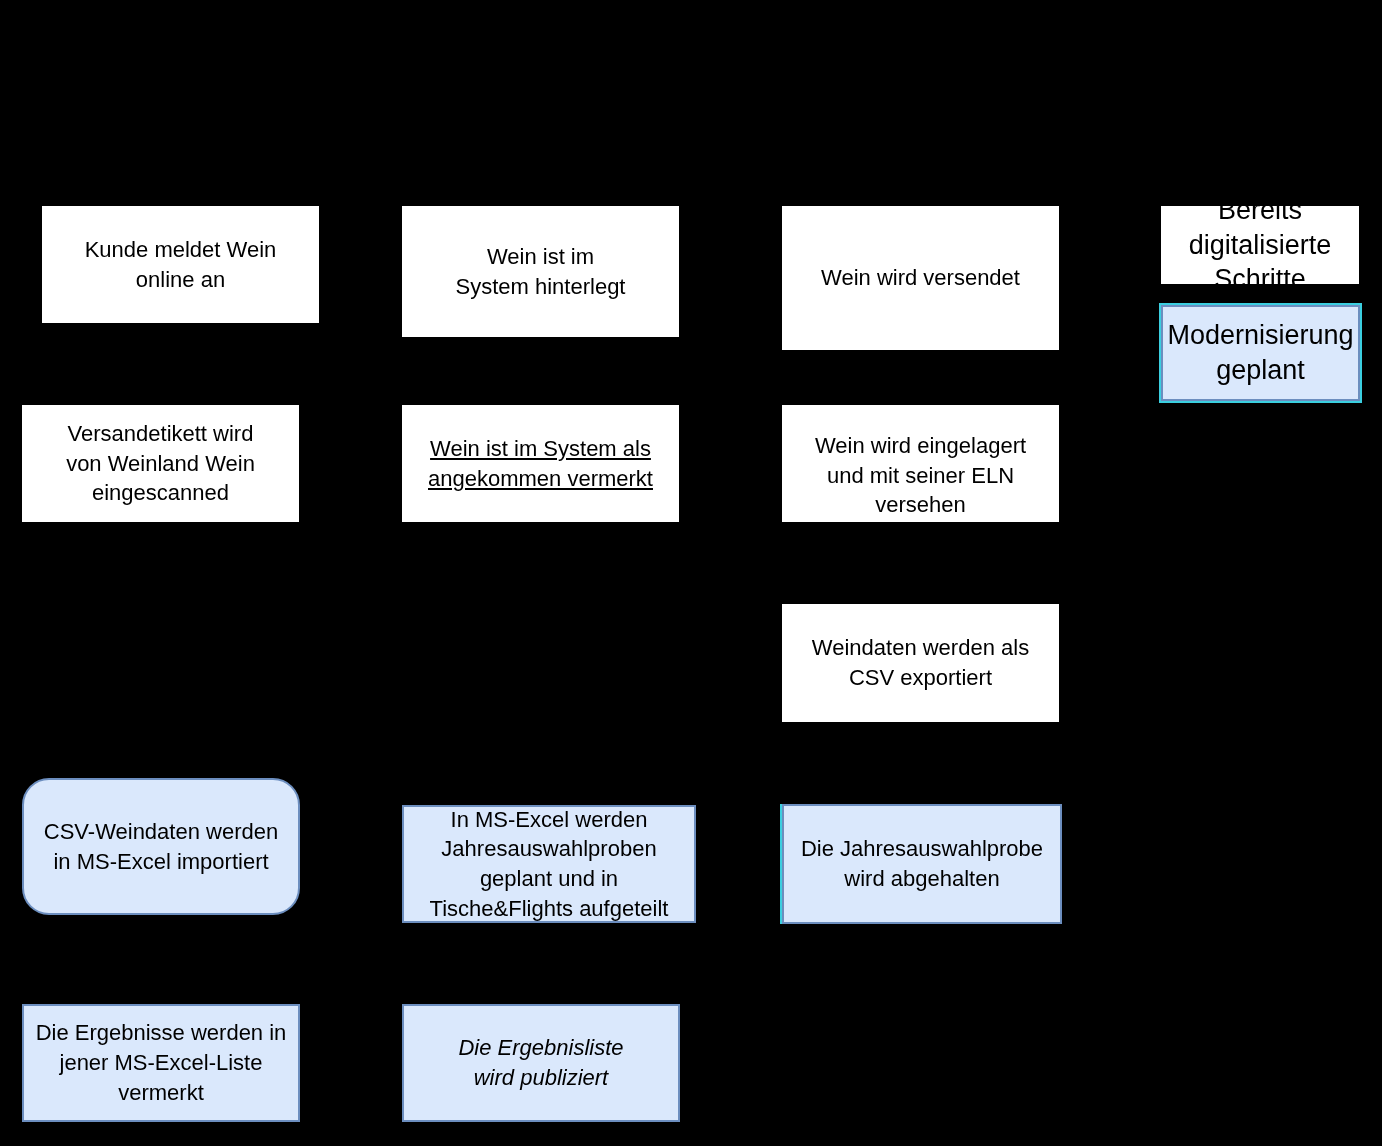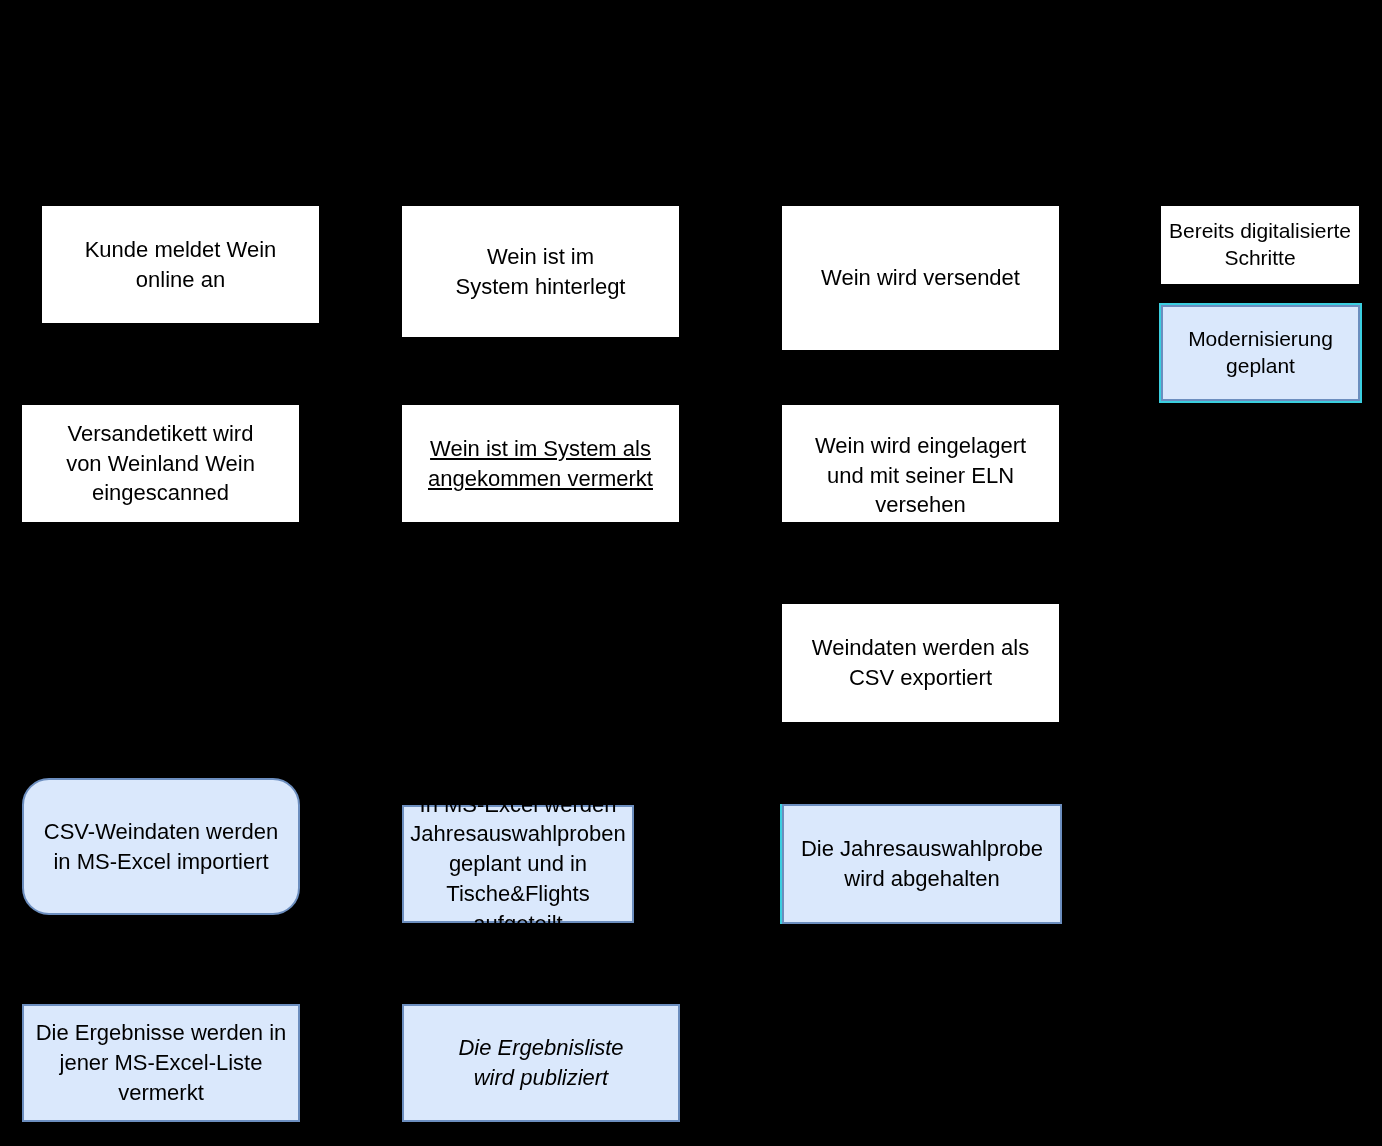--- a/index.html
+++ b/index.html
@@ -29,21 +29,21 @@
     padding: 2px 4px;
   }
   .node.white {
     background: var(--white-fill, #ffffff);
   }
   .node.blue {
     background: var(--blue-fill, #dae8fc);
     border: 2px solid var(--blue-stroke, #6c8ebf);
   }
   .node.small {
-    font-size: 21px;
+    font-size: 27px;
     line-height: 1.28;
   }
   
   .node.hl-outline {
     outline: 2px solid var(--cyan, #3bcfe0);
     outline-offset: 0px;
   }
   
   .node.hl-left::before {
     content: "";
@@ -73,21 +73,21 @@
 eingescanned</span></div>
     <div class="node white normal" style="left: 402px; top: 405px; width: 277px; height: 117px; text-decoration: underline;"><span>Wein ist im System als
 angekommen vermerkt</span></div>
     <div class="node white normal" style="left: 782px; top: 405px; width: 277px; height: 117px; align-items: flex-end;"><span>Wein wird eingelagert
 und mit seiner ELN
 versehen</span></div>
     <div class="node white normal" style="left: 782px; top: 604px; width: 277px; height: 118px;"><span>Weindaten werden als
 CSV exportiert</span></div>
     <div class="node blue normal" style="left: 22px; top: 778px; width: 278px; height: 137px; border-radius: 27px;"><span>CSV-Weindaten werden
 in MS-Excel importiert</span></div>
-    <div class="node blue normal" style="left: 402px; top: 805px; width: 232px; height: 118px;"><span>In MS-Excel werden
+    <div class="node blue normal" style="left: 402px; top: 805px; width: 294px; height: 118px;"><span>In MS-Excel werden
 Jahresauswahlproben
 geplant und in
 Tische&amp;Flights aufgeteilt</span></div>
     <div class="node blue normal" style="left: 22px; top: 1004px; width: 278px; height: 118px;"><span>Die Ergebnisse werden in
 jener MS-Excel-Liste
 vermerkt</span></div>
     <div class="node blue normal hl-left" style="left: 782px; top: 804px; width: 280px; height: 120px;"><span>Die Jahresauswahlprobe
 wird abgehalten</span></div>
     <div class="node blue normal" style="left: 402px; top: 1004px; width: 278px; height: 118px; font-style: italic;"><span>Die Ergebnisliste
 wird publiziert</span></div>

